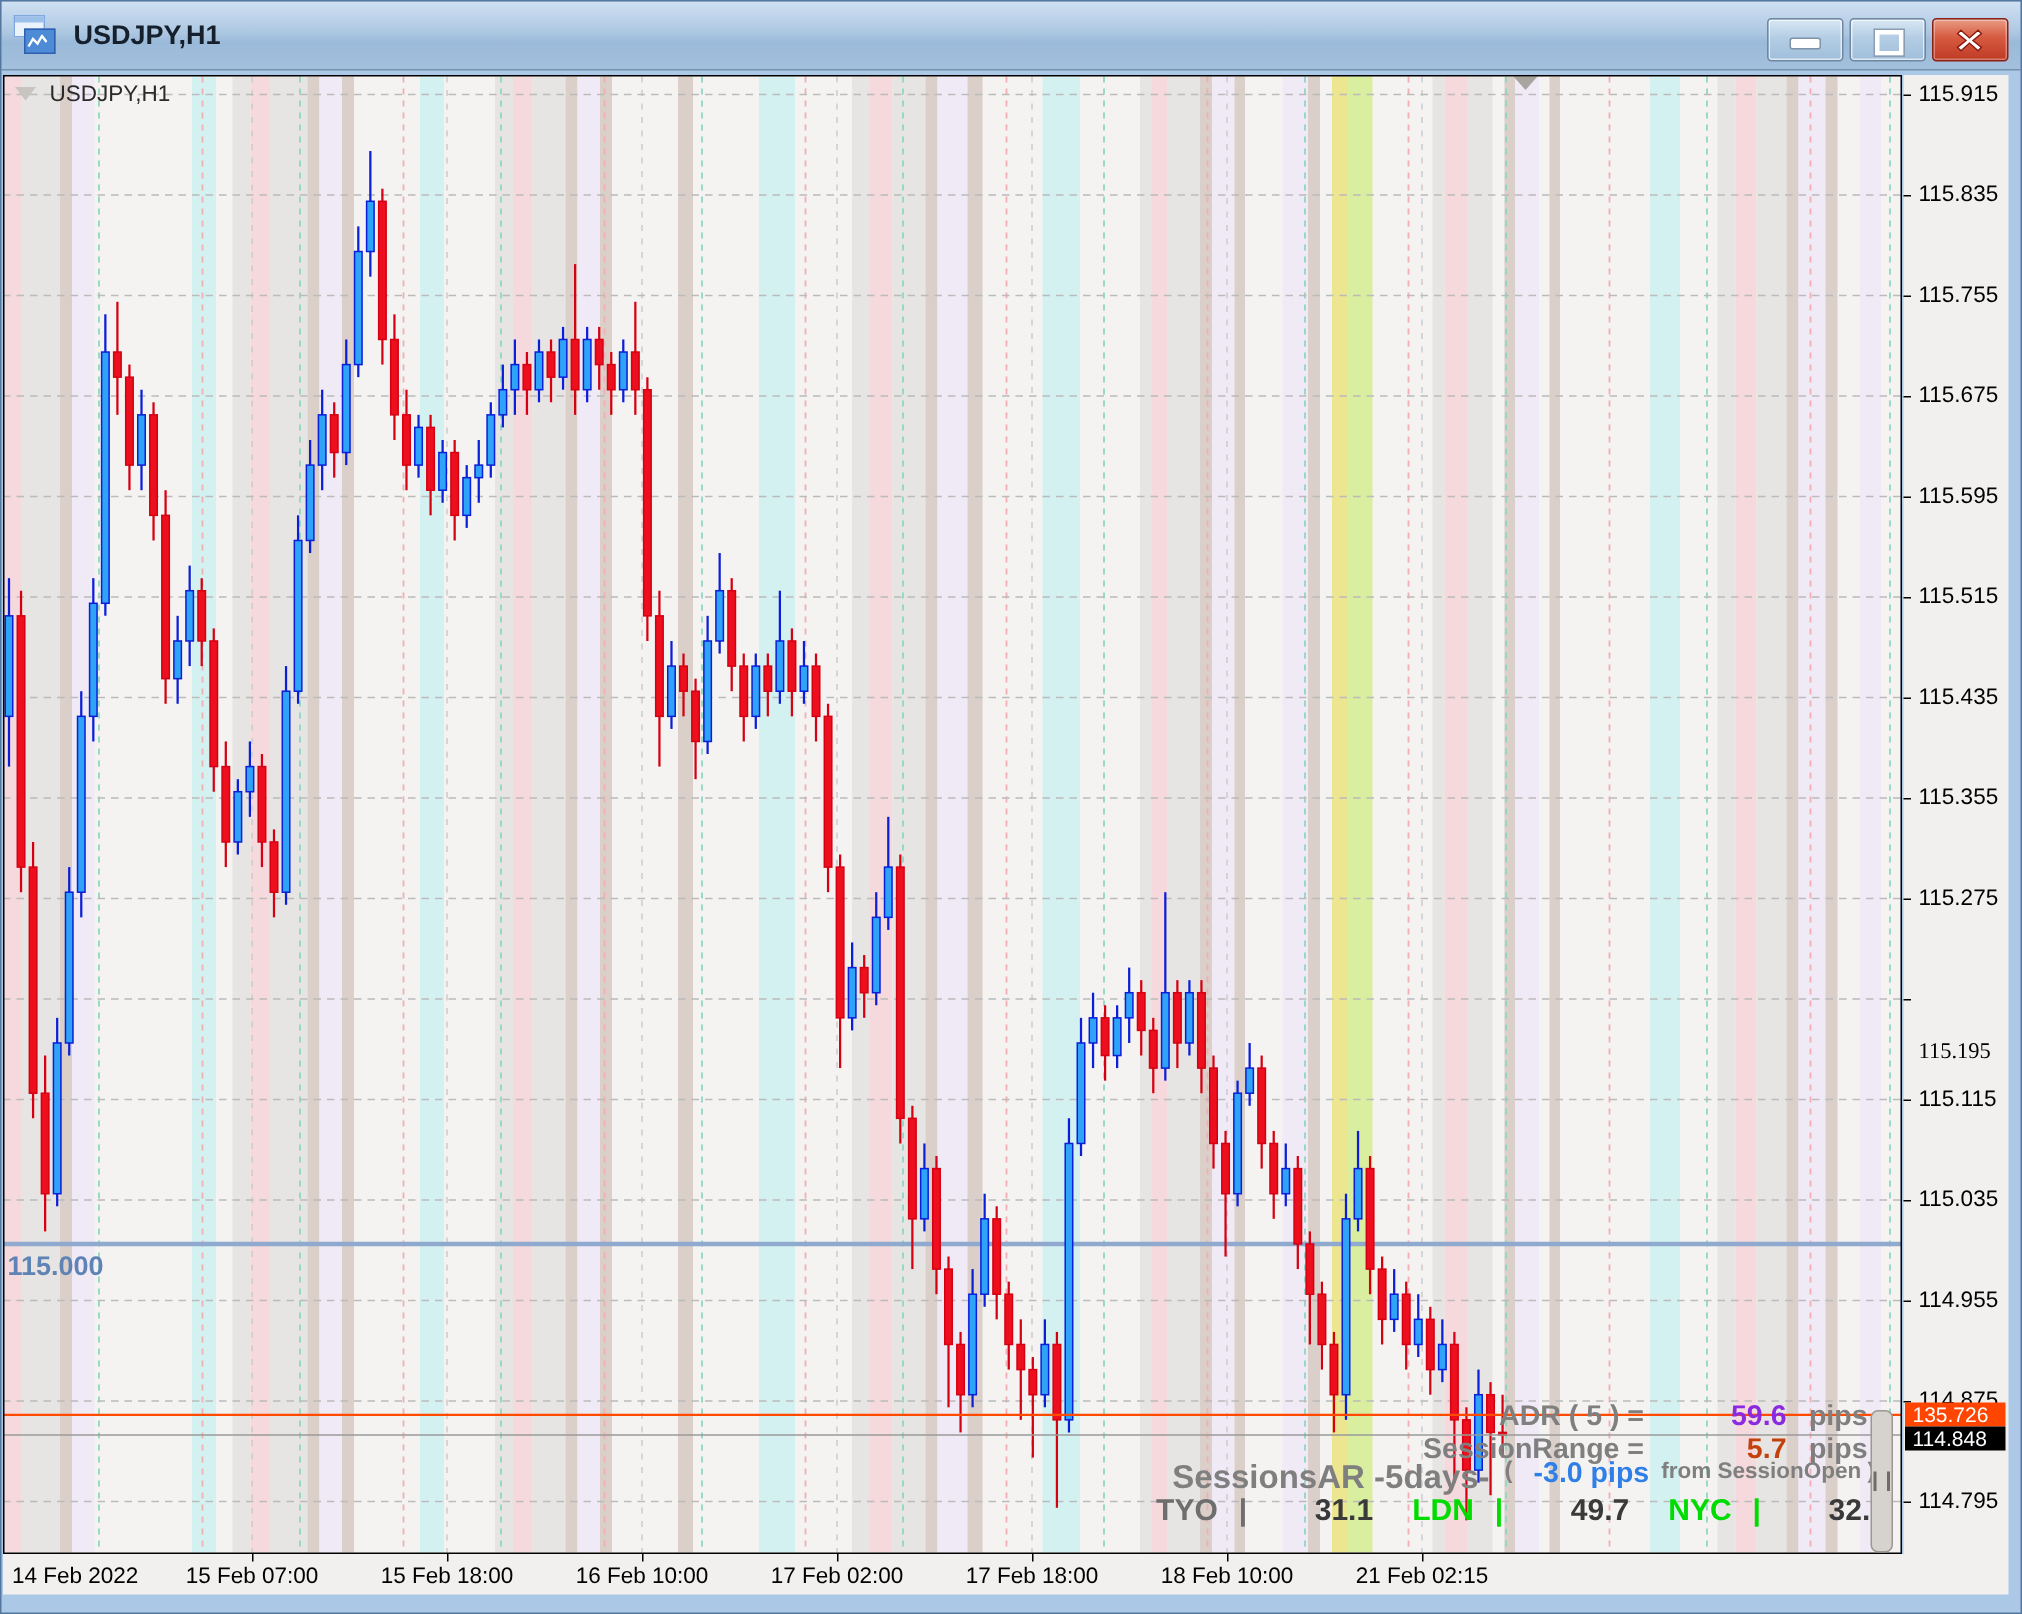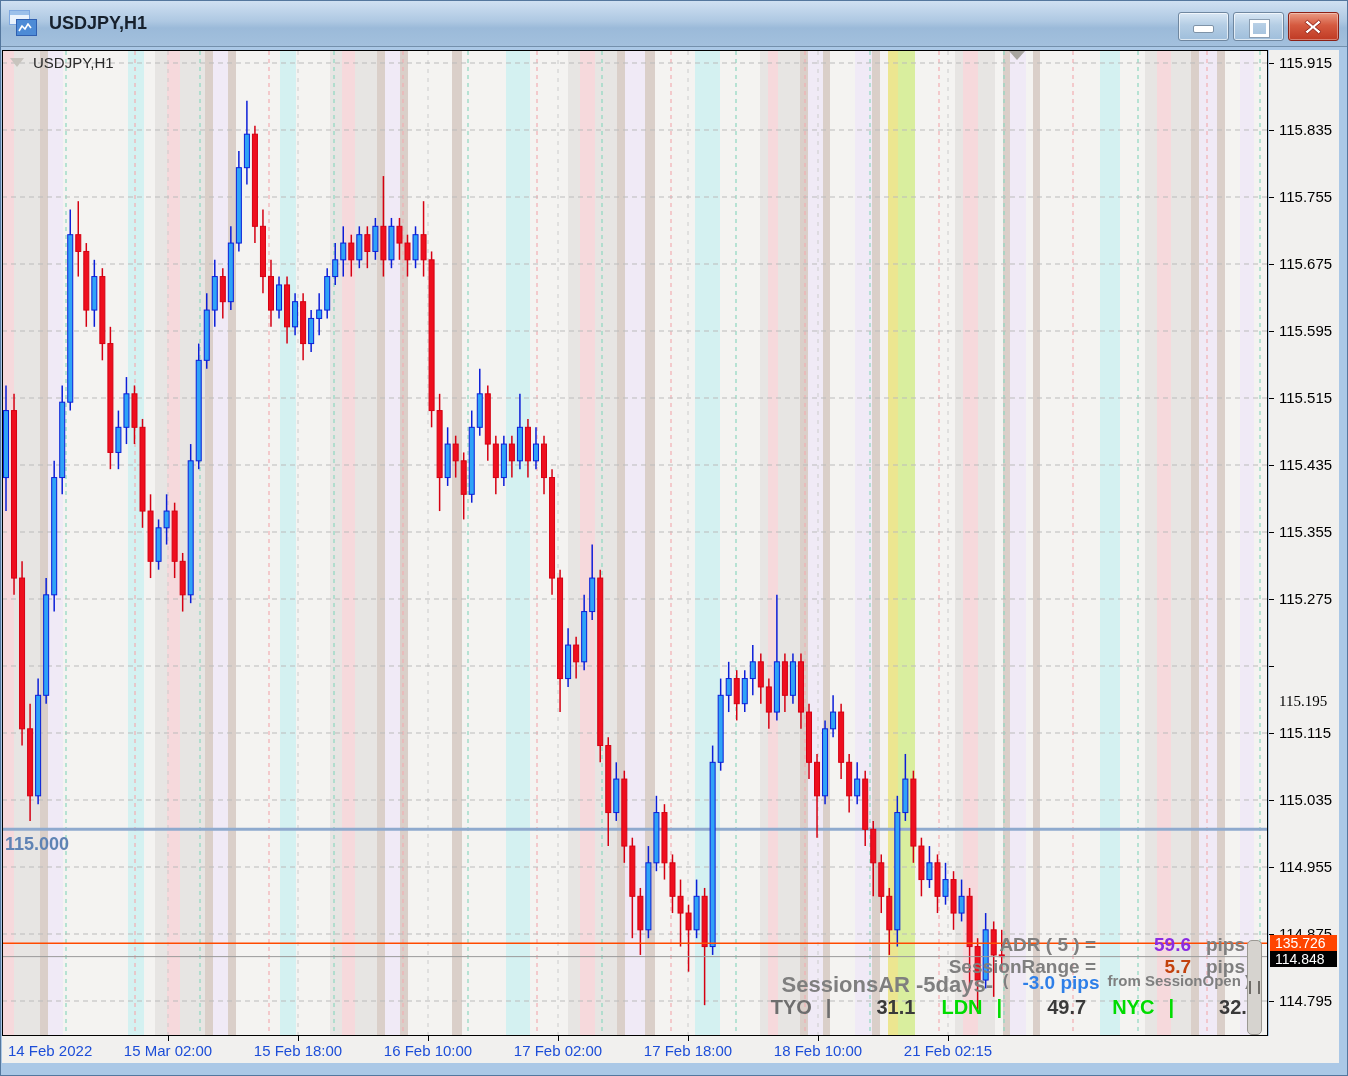--- a/index.html
+++ b/index.html
@@ -85,21 +85,21 @@
 
   
   .yaxis{position:absolute;left:1269px;top:50px;width:70px;height:986px;background:#F1F0EE;}
   .ytick-label{position:absolute;left:10px;font-size:15px;color:#000;}
   .ytick-mark{position:absolute;left:0;width:5px;height:1px;background:#000;}
   .price-tag{position:absolute;left:1px;width:62px;height:16px;color:#FFF;font-size:14px;line-height:16px;padding-left:5px;z-index:4;}
   .price-tag.ask{background:#FF4500;}
   .price-tag.bid{background:#000;}
 
   .xaxis{position:absolute;left:2px;top:1036px;width:1337px;height:27px;background:#F1F0EE;}
-  .xtick-label{position:absolute;top:6px;font-size:15px;color:#1d4ed8;transform:translateX(-50%);}
+  .xtick-label{position:absolute;top:6px;font-size:15px;color:#000000;transform:translateX(-50%);}
   .xtick-label.left{transform:none;}
   .xtick-mark{position:absolute;top:0;width:1px;height:5px;background:#000;}
 </style>
 </head>
 <body>
 
 <div class="frame"></div>
 
 <div class="titlebar">
   <span class="app-icon">
@@ -550,21 +550,21 @@
     <div class="ytick-label" style="top: 808px;">114.955</div>
     <div class="ytick-mark" style="top: 884px;"></div>
     <div class="ytick-label" style="top: 875px;">114.875</div>
     <div class="ytick-mark" style="top: 951px;"></div>
     <div class="ytick-label" style="top: 942px;">114.795</div>
   </div>
 
 <div class="xaxis">
     <div class="xtick-label left" style="left: 6px;">14 Feb 2022</div>
     <div class="xtick-mark" style="left: 166px;"></div>
-    <div class="xtick-label" style="left: 166px;">15 Mar 02:00</div>
+    <div class="xtick-label" style="left: 166px;">15 Feb 07:00</div>
     <div class="xtick-mark" style="left: 296px;"></div>
     <div class="xtick-label" style="left: 296px;">15 Feb 18:00</div>
     <div class="xtick-mark" style="left: 426px;"></div>
     <div class="xtick-label" style="left: 426px;">16 Feb 10:00</div>
     <div class="xtick-mark" style="left: 556px;"></div>
     <div class="xtick-label" style="left: 556px;">17 Feb 02:00</div>
     <div class="xtick-mark" style="left: 686px;"></div>
     <div class="xtick-label" style="left: 686px;">17 Feb 18:00</div>
     <div class="xtick-mark" style="left: 816px;"></div>
     <div class="xtick-label" style="left: 816px;">18 Feb 10:00</div>

